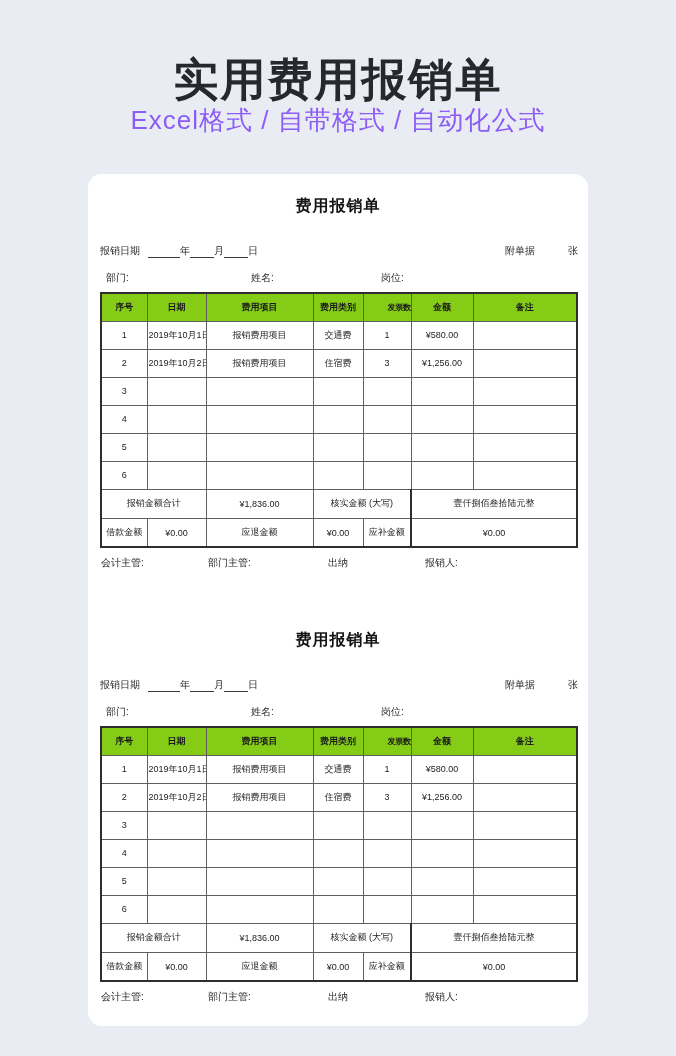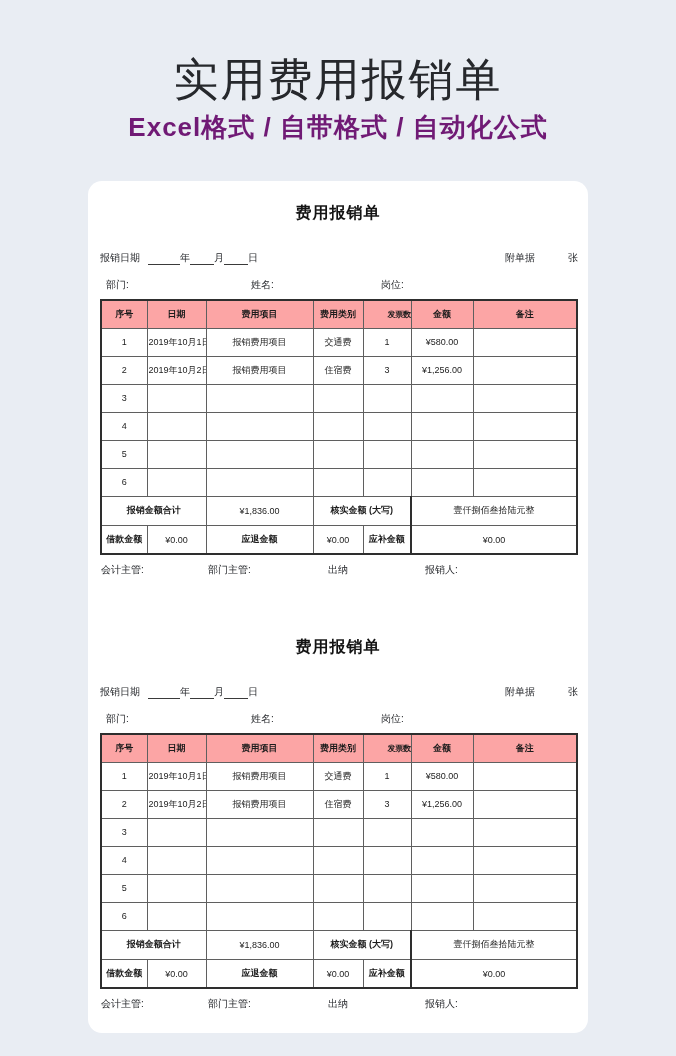--- a/index.html
+++ b/index.html
@@ -7,31 +7,30 @@
   body {
     min-height: 1056px;
     background: #e9edf3;
     font-family: "Liberation Sans", "DejaVu Sans", sans-serif;
     color: #1d1f23;
   }
   
   .page-header { text-align: center; padding-top: 56px; }
   .page-title {
     font-size: 45px;
-    font-weight: 400;
+    font-weight: 700;
     letter-spacing: 2px;
     color: #26282c;
     line-height: 1.05;
   }
   .page-subtitle {
-    margin-top: 7px;
     font-size: 26px;
-    font-weight: 700;
+    font-weight: 400;
     letter-spacing: 1px;
-    color: #701a75;
+    color: #8b5cf6;
   }
   
   .sheet {
     width: 500px;
     margin: 36px auto 0;
     background: #ffffff;
     padding: 22px 12px 22px;
     border-radius: 14px;
   }
   .expense-form + .expense-form { margin-top: 60px; }
@@ -81,27 +80,27 @@
     text-align: center;
     vertical-align: middle;
     font-size: 9px;
     color: #1c1c1c;
     padding: 0 1px;
     white-space: nowrap;
     overflow: hidden;
     height: 28px;
   }
   .expense-table th {
-    background: #fca5a5;
+    background: #84cc16;
     font-weight: 700;
     height: 28px;
   }
   .expense-table th.th-small { font-size: 8px; letter-spacing: -0.3px; padding-left: 24px; }
   .expense-table tr.summary-row th, .expense-table tr.summary-row td { height: 29px; background: #fff; }
-  .expense-table .lbl { font-weight: 700; }
+  .expense-table .lbl { font-weight: 400; }
   .expense-table .bl2 { border-left: 2px solid #2e2e2e; }
 
   
   .sig-row { position: relative; height: 14px; margin-top: 8px; font-size: 10px; color: #26282c; }
   .sig-1 { position: absolute; left: 1px; }
   .sig-2 { position: absolute; left: 108px; }
   .sig-3 { position: absolute; left: 228px; }
   .sig-4 { position: absolute; left: 325px; }
 </style>
 </head>

